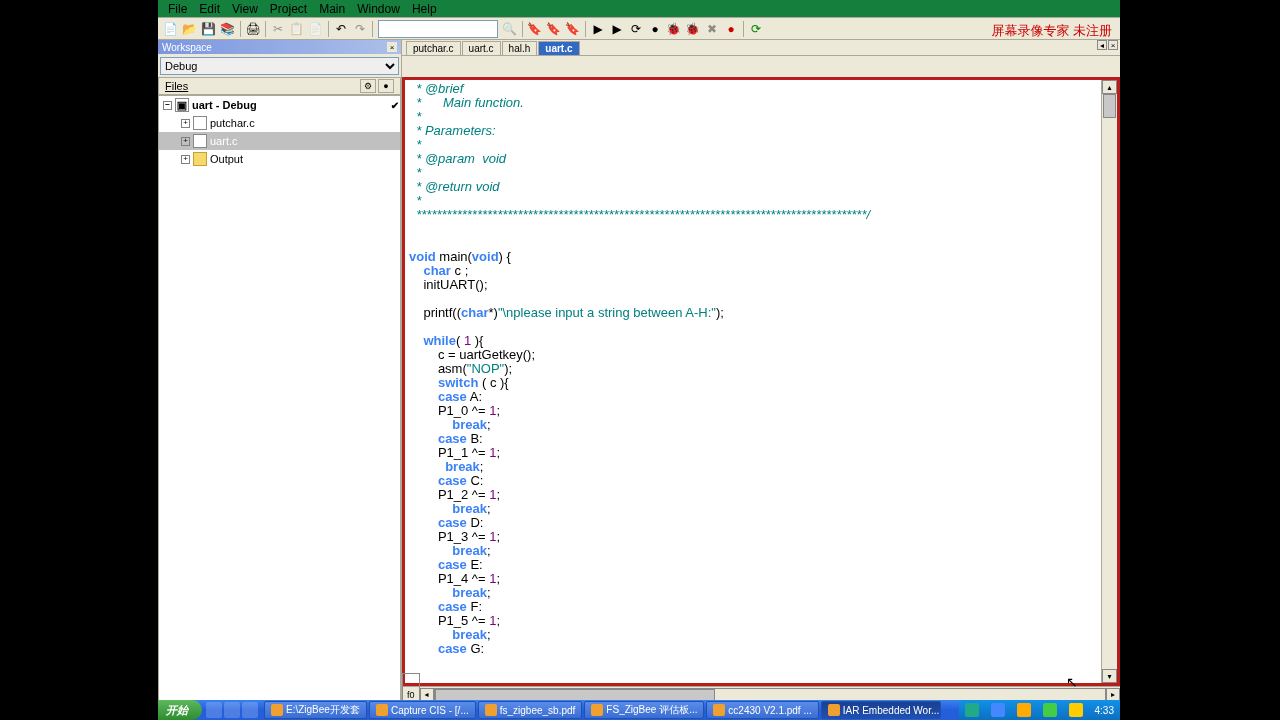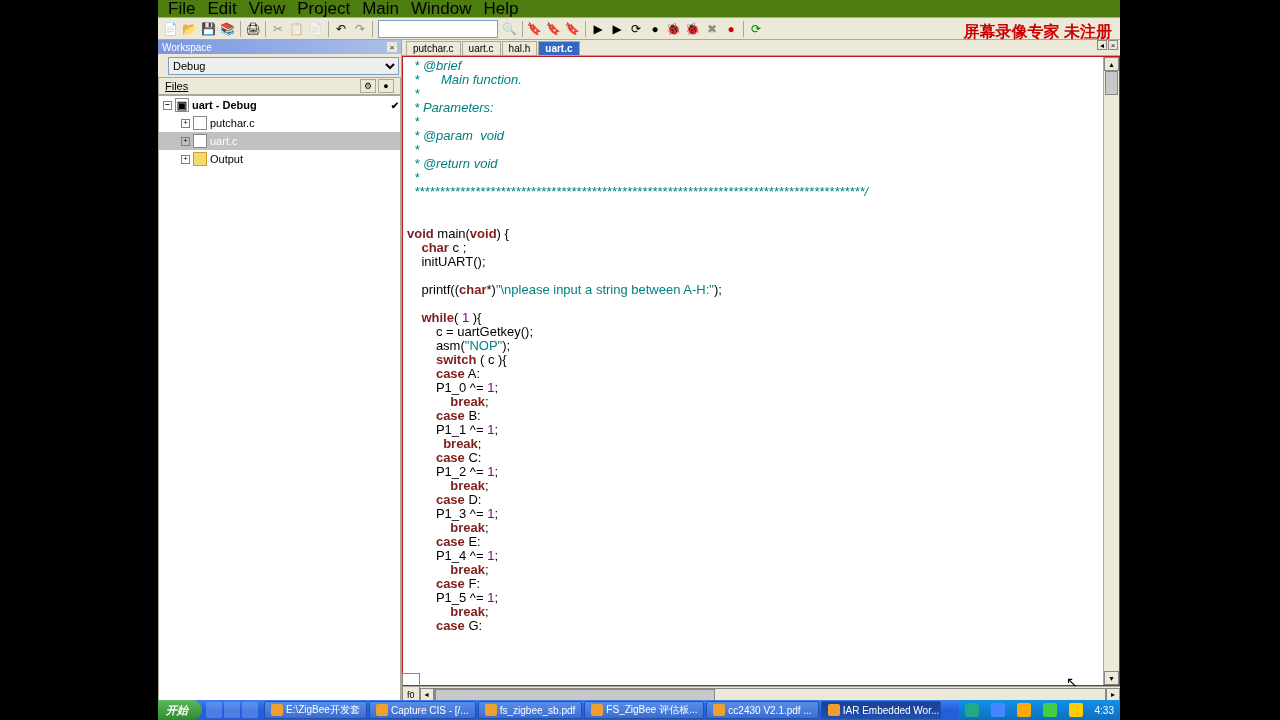--- a/index.html
+++ b/index.html
@@ -5,32 +5,32 @@
 * { margin: 0; padding: 0; box-sizing: border-box; font-family: Tahoma, sans-serif; }
 body { width: 1280px; height: 720px; background: #000; overflow: hidden; }
 .desktop { position: absolute; left: 158px; top: 0; width: 962px; height: 720px; background: #ece9d8; display: flex; flex-direction: column; }
 .titlebar { height: 22px; background: linear-gradient(to bottom, #0058e6 0%, #3a8cf5 5%, #0058e6 50%, #0046c8 100%); display: flex; align-items: center; padding: 0 2px; color: #fff; font-size: 11px; }
 .titlebar .icon { width: 14px; height: 14px; background: #7cb342; border-radius: 2px; margin-right: 4px; position: relative; }
 .titlebar .icon::after { content: ""; position: absolute; left: 2px; top: 2px; width: 8px; height: 8px; border: 1px solid #fff; border-radius: 50%; }
 .titlebar .title { flex: 1; font-weight: bold; }
 .win-btns { display: flex; gap: 2px; }
 .win-btn { width: 20px; height: 18px; background: linear-gradient(to bottom, #7ba4e8, #2862d0); border: 1px solid #fff; border-radius: 2px; display: flex; align-items: center; justify-content: center; color: #fff; font-size: 10px; font-weight: bold; }
 .win-btn.close { background: linear-gradient(to bottom, #f5805d, #d0422a); }
-.menubar { height: 18px; background: #4d7c0f; display: flex; align-items: center; padding: 0 4px; font-size: 17px; border-bottom: 1px solid #aca899; }
+.menubar { height: 18px; background: #15803d; display: flex; align-items: center; padding: 0 4px; font-size: 12px; border-bottom: 1px solid #aca899; }
 .menubar span { padding: 0 6px; cursor: default; }
 .toolbar { height: 22px; background: #ece9d8; display: flex; align-items: center; padding: 0 4px; gap: 1px; border-bottom: 1px solid #aca899; }
 .tb-btn { width: 18px; height: 18px; display: flex; align-items: center; justify-content: center; font-size: 12px; }
 .tb-combo { width: 120px; height: 18px; border: 1px solid #7f9db9; background: #fff; margin: 0 2px; }
 .tb-sep { width: 1px; height: 16px; background: #aca899; margin: 0 2px; }
-.watermark { position: absolute; right: 8px; top: 22px; color: #c00; font-size: 16px; font-weight: bold; z-index: 100; }
+.watermark { position: absolute; right: 8px; top: 22px; color: #c00; font-size: 13px; font-weight: normal; z-index: 100; }
 .main { flex: 1; display: flex; overflow: hidden; }
 .workspace { width: 244px; display: flex; flex-direction: column; border-right: 1px solid #aca899; }
 .ws-title { height: 14px; background: linear-gradient(to right, #7a96df, #adc0e9); color: #fff; font-size: 10px; padding: 0 4px; display: flex; align-items: center; justify-content: space-between; }
 .ws-close { width: 10px; height: 10px; background: #ece9d8; color: #000; display: flex; align-items: center; justify-content: center; font-size: 8px; }
-.ws-config { padding: 2px; background: #ece9d8; margin-left: 8px; }
+.ws-config { padding: 2px; background: #ece9d8; }
 .ws-config select { width: 100%; height: 18px; font-size: 11px; border: 1px solid #7f9db9; }
 .ws-header { height: 18px; background: #ece9d8; border: 1px solid #aca899; display: flex; align-items: center; padding: 0 6px; font-size: 11px; }
 .ws-header .files-label { flex: 1; text-decoration: underline; }
 .ws-header .hdr-btn { width: 16px; height: 14px; border: 1px solid #aca899; margin-left: 2px; display: flex; align-items: center; justify-content: center; font-size: 9px; }
 .tree { flex: 1; background: #fff; border: 1px solid #aca899; font-size: 11px; overflow: auto; }
 .tree-row { display: flex; align-items: center; height: 18px; padding-left: 4px; white-space: nowrap; }
 .tree-row.root { font-weight: bold; }
 .tree-row.selected { background: #c0c0c0; }
 .tree-toggle { width: 9px; height: 9px; border: 1px solid #808080; margin-right: 3px; display: flex; align-items: center; justify-content: center; font-size: 8px; line-height: 1; }
 .tree-icon { width: 14px; height: 14px; margin-right: 3px; display: inline-flex; align-items: center; justify-content: center; font-size: 11px; }
@@ -40,24 +40,24 @@
 .tree-check { width: 10px; color: #000; font-size: 10px; text-align: center; }
 .tree-indent { display: inline-block; }
 .ws-tab { height: 18px; background: #ece9d8; border-top: 1px solid #aca899; display: flex; align-items: center; font-size: 10px; }
 .ws-tab span { padding: 0 10px; border: 1px solid #aca899; background: #fff; height: 16px; display: flex; align-items: center; }
 .editor-area { flex: 1; display: flex; flex-direction: column; overflow: hidden; }
 .editor-tabs { height: 16px; background: #ece9d8; display: flex; align-items: flex-end; padding-left: 4px; border-bottom: 1px solid #aca899; font-size: 10px; position: relative; }
 .ed-tab { padding: 1px 6px; background: #ece9d8; border: 1px solid #aca899; border-bottom: none; margin-right: 1px; }
 .ed-tab.active { background: #316ac5; color: #fff; font-weight: bold; }
 .ed-tabs-right { position: absolute; right: 2px; top: 0; display: flex; gap: 1px; }
 .ed-tabs-right div { width: 10px; height: 10px; border: 1px solid #888; font-size: 8px; display: flex; align-items: center; justify-content: center; }
-.editor-wrap { flex: 1; display: flex; overflow: hidden; background: #fff; border: 1px solid #b91c1c; }
+.editor-wrap { flex: 1; display: flex; overflow: hidden; background: #fff; border: 3px solid #b91c1c; margin-top: 21px; }
 .editor { flex: 1; font-family: 'Courier New', monospace; font-size: 13px; line-height: 14px; white-space: pre; padding: 2px 4px; overflow: hidden; color: #000; }
 .c-comment { color: #008080; font-style: italic; }
-.c-keyword { color: #7f1d1d; font-weight: bold; }
+.c-keyword { color: #3b82f6; font-weight: bold; }
 .c-string { color: #008080; }
 .c-num { color: #800080; }
 .vscroll { width: 16px; background: #ece9d8; border-left: 1px solid #aca899; position: relative; }
 .vscroll .thumb { position: absolute; left: 1px; right: 1px; top: 14px; height: 24px; background: #c8c8c8; border: 1px solid #888; }
 .vscroll .arrow { position: absolute; left: 0; right: 0; height: 14px; background: #ece9d8; border: 1px solid #888; display: flex; align-items: center; justify-content: center; font-size: 8px; }
 .hscroll { height: 16px; background: #ece9d8; border-top: 1px solid #aca899; display: flex; align-items: center; font-size: 9px; }
 .hscroll .fo { padding: 16px 4px; border: 1px solid #888; }
 .hscroll .arrow { width: 14px; height: 14px; border: 1px solid #888; display: flex; align-items: center; justify-content: center; font-size: 8px; }
 .hscroll .track { flex: 1; height: 14px; background: #ece9d8; border: 1px solid #888; position: relative; }
 .hscroll .thumb { position: absolute; left: 0; top: 0; bottom: 0; width: 280px; background: #c8c8c8; border: 1px solid #888; }

